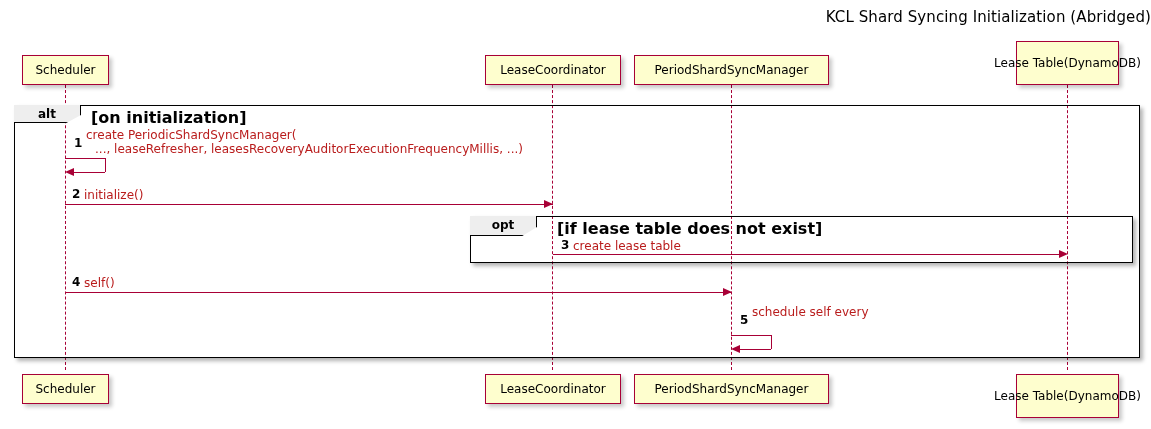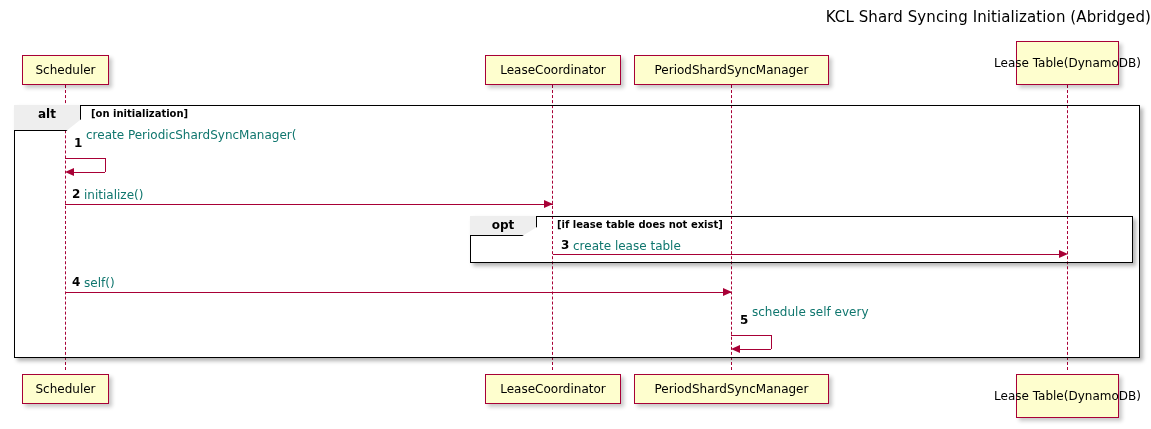--- a/index.html
+++ b/index.html
@@ -68,21 +68,21 @@
     color: #000000;
     font-size: 12px;
     font-weight: bold;
     text-align: center;
     line-height: 19px;
     z-index: 4;
     clip-path: polygon(0 0, 100% 0, 100% 55%, 78% 100%, 0 100%);
   }
   .fragment-label {
     position: absolute;
-    font-size: 10px;
+    font-size: 16px;
     font-weight: bold;
     color: #000000;
     white-space: nowrap;
     z-index: 4;
   }
   
   .msg-line {
     position: absolute;
     height: 0;
     border-top: 1.5px solid #A80036;
@@ -106,21 +106,21 @@
     position: absolute;
     width: 0; height: 0;
     border-top: 4.5px solid transparent;
     border-bottom: 4.5px solid transparent;
     border-right: 9px solid #A80036;
     z-index: 5;
   }
   .msg-text {
     position: absolute;
     font-size: 12px;
-    color: #0f766e;
+    color: #b91c1c;
     white-space: nowrap;
     line-height: 14px;
     z-index: 5;
   }
   .msg-num {
     position: absolute;
     font-size: 12px;
     font-weight: bold;
     color: #000000;
     z-index: 5;
@@ -146,26 +146,27 @@
   </div>
   <div class="participant" style="left:634px; top:55px; width:195px; height:30px;">
     <span>PeriodShardSyncManager</span>
   </div>
   <div class="participant" style="left:1016px; top:41px; width:103px; height:44px;">
     <span>Lease Table</span>
     <span>(DynamoDB)</span>
   </div>
 
   <div class="fragment" style="left:14px; top:105px; width:1126px; height:253px;"></div>
-  <div class="fragment-tab" style="left:14px; top:105px; width:67px; height:26px;">
+  <div class="fragment-tab" style="left:14px; top:105px; width:67px; height:18px;">
     <span>alt</span>
   </div>
   <div class="fragment-label" style="left:91px; top:108px;">[on initialization]</div>
 
   <div class="msg-text" style="left:86px; top:128px;">create PeriodicShardSyncManager(</div>
+  <div class="msg-text" style="left:95px; top:142px;">..., leaseRefresher, leasesRecoveryAuditorExecutionFrequencyMillis, ...)</div>
   <div class="msg-num" style="left:74px; top:136px;">1</div>
 
   <div class="msg-line" style="left:65px;  top:158px; width:40px;"></div>
   <div class="msg-vline" style="left:105px; top:158px; height:14px;"></div>
   <div class="msg-line" style="left:74px;  top:172px; width:31px;"></div>
   <div class="arrow-left" style="left:65px; top:167.5px;"></div>
 
   <div class="msg-num" style="left:72px; top:187px;">2</div>
   <div class="msg-text" style="left:84px; top:188px;">initialize()</div>
   <div class="msg-line" style="left:65px; top:204px; width:488px;"></div>

